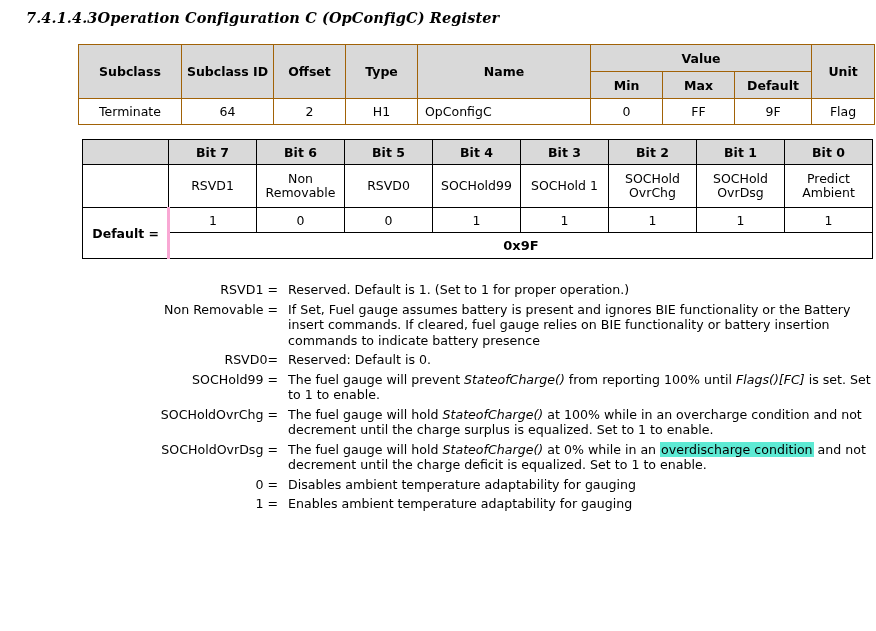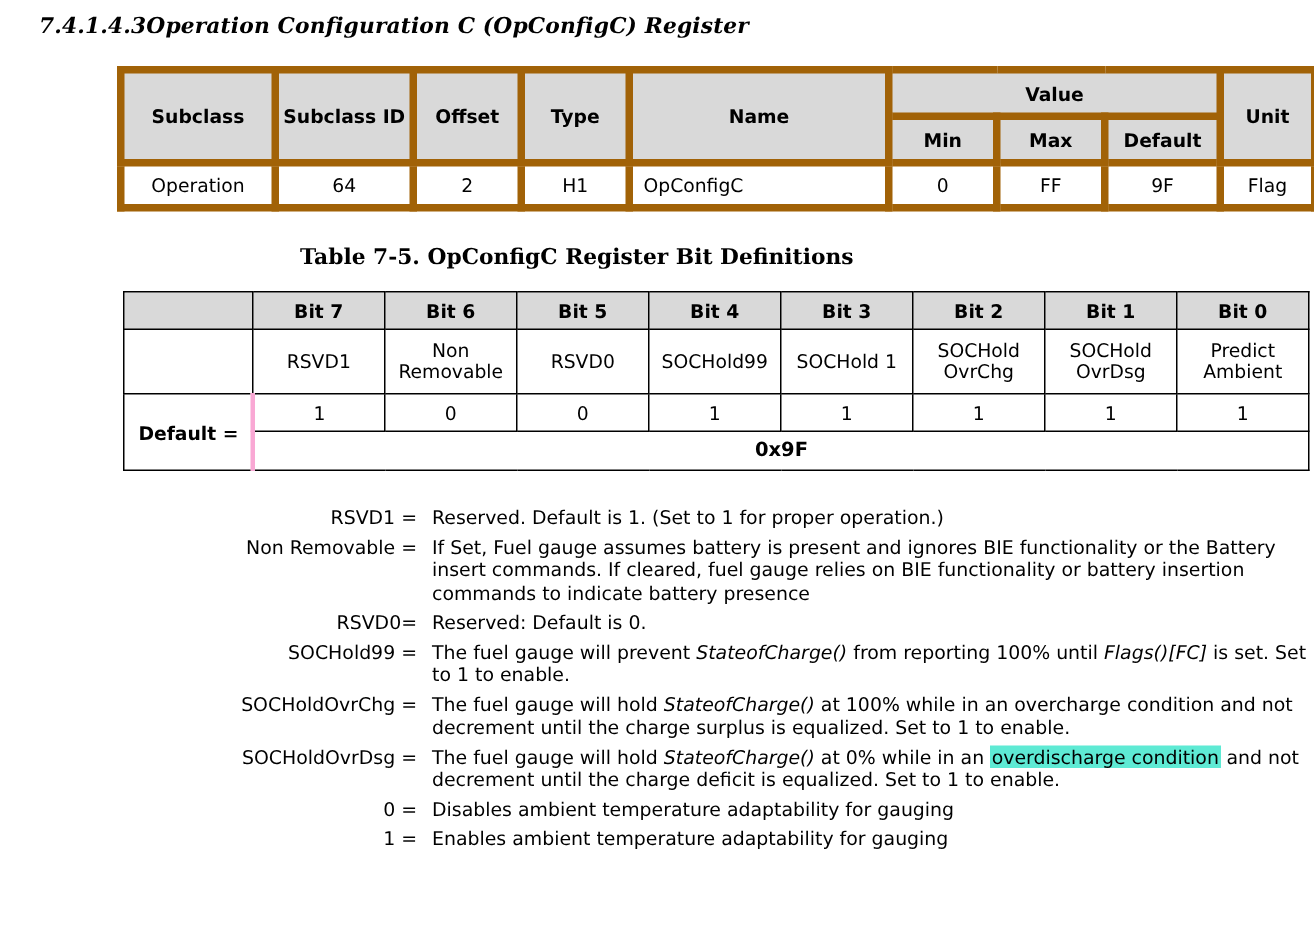--- a/index.html
+++ b/index.html
@@ -35,21 +35,21 @@
   
   table {
     border-collapse: collapse;
   }
   .reg-table {
     margin: 18px 0 0 78px;
     width: 796px;
     table-layout: fixed;
   }
   .reg-table th, .reg-table td {
-    border: 5px solid #a16207;
+    border: 1px solid #a16207;
     text-align: center;
     vertical-align: middle;
     font-size: 12.5px;
     padding: 3px 2px;
   }
   .reg-table thead th {
     background: #d9d9d9;
     font-weight: bold;
     height: 20px;
   }
@@ -175,34 +175,33 @@
         <th rowspan="2">Unit</th>
       </tr>
       <tr>
         <th>Min</th>
         <th>Max</th>
         <th>Default</th>
       </tr>
     </thead>
     <tbody>
       <tr>
-        <td>Operation</td>
+        <td>Terminate</td>
         <td>64</td>
         <td>2</td>
         <td>H1</td>
         <td class="name-cell">OpConfigC</td>
         <td>0</td>
         <td>FF</td>
         <td>9F</td>
         <td>Flag</td>
       </tr>
     </tbody>
   </table>
 
-  <div class="table-caption">Table 7-5. OpConfigC Register Bit Definitions</div>
 
   <table class="bits-table">
     <colgroup>
       <col style="width:86px">
         <col style="width:88px">
         <col style="width:88px">
         <col style="width:88px">
         <col style="width:88px">
         <col style="width:88px">
         <col style="width:88px">

